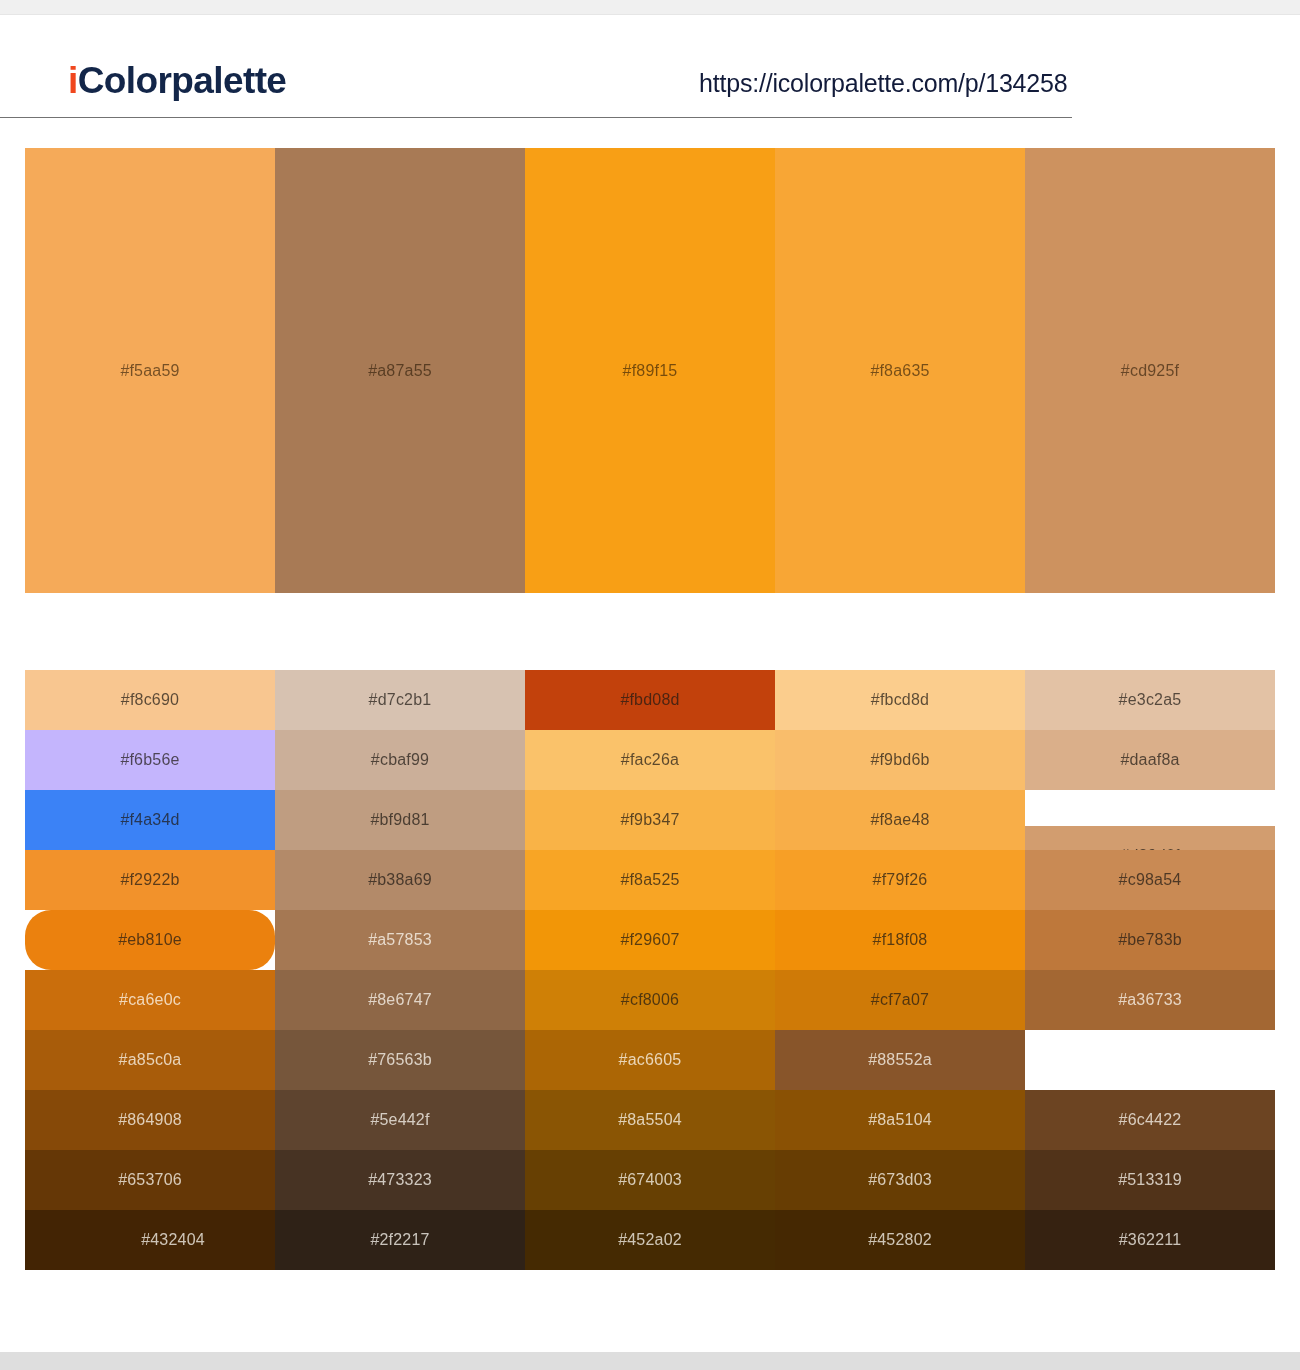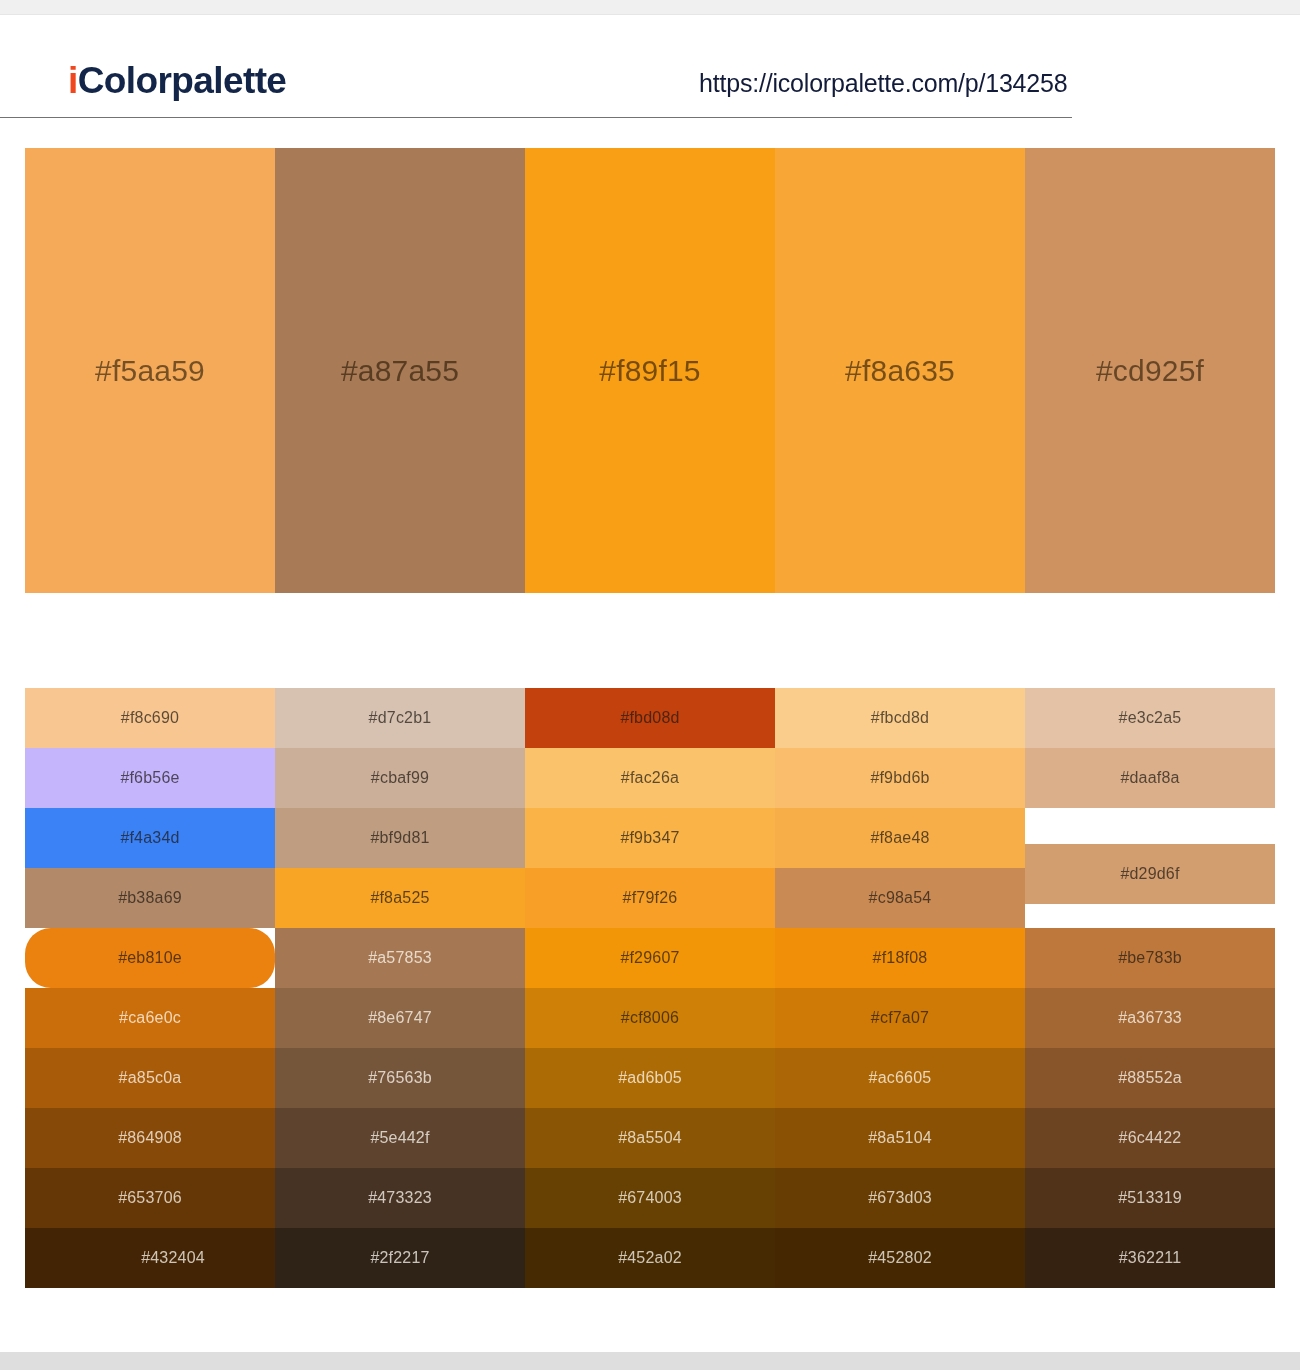--- a/index.html
+++ b/index.html
@@ -48,30 +48,30 @@
     position:absolute; left:25px; top:148px;
     width:1250px; height:445px;
     display:flex;
   }
   .main-swatch{
     width:250px; height:445px;
     display:flex; align-items:center; justify-content:center;
     position:relative;
   }
   .main-swatch-label{
-    font-size:30px;
+    font-size:16px;
     color:rgba(40,25,5,0.62);
     letter-spacing:0.2px;
     white-space:nowrap;
     text-align:center;
   }
 
   
   .shades-grid{
-    position:absolute; left:25px; top:688px;
+    position:absolute; left:25px; top:670px;
     width:1250px; height:600px;
   }
   .shade-row{
     display:flex;
     width:1250px; height:60px;
   }
   .shade-cell{
     width:250px; height:60px;
     display:flex; align-items:center; justify-content:center;
     position:relative;
@@ -167,20 +167,23 @@
         <span class="shade-label">#f9b347</span>
       </div>
       <div class="shade-cell dark-text" style="background: rgb(248, 174, 72);">
         <span class="shade-label">#f8ae48</span>
       </div>
       <div class="shade-cell dark-text" style="background: rgb(210, 157, 111); margin-top: 36px;">
         <span class="shade-label">#d29d6f</span>
       </div>
     </div>
     <div class="shade-row">
+      <div class="shade-cell dark-text" style="background: rgb(242, 146, 43);">
+        <span class="shade-label">#f2922b</span>
+      </div>
       <div class="shade-cell dark-text" style="background: rgb(179, 138, 105);">
         <span class="shade-label">#b38a69</span>
       </div>
       <div class="shade-cell dark-text" style="background: rgb(248, 165, 37);">
         <span class="shade-label">#f8a525</span>
       </div>
       <div class="shade-cell dark-text" style="background: rgb(247, 159, 38);">
         <span class="shade-label">#f79f26</span>
       </div>
       <div class="shade-cell dark-text" style="background: rgb(201, 138, 84);">
@@ -221,23 +224,20 @@
         <span class="shade-label">#a36733</span>
       </div>
     </div>
     <div class="shade-row">
       <div class="shade-cell light-text" style="background: rgb(168, 92, 10);">
         <span class="shade-label">#a85c0a</span>
       </div>
       <div class="shade-cell light-text" style="background: rgb(118, 86, 59);">
         <span class="shade-label">#76563b</span>
       </div>
-      <div class="shade-cell light-text" style="background: rgb(173, 107, 5);">
-        <span class="shade-label">#ad6b05</span>
-      </div>
       <div class="shade-cell light-text" style="background: rgb(172, 102, 5);">
         <span class="shade-label">#ac6605</span>
       </div>
       <div class="shade-cell light-text" style="background: rgb(136, 85, 42);">
         <span class="shade-label">#88552a</span>
       </div>
     </div>
     <div class="shade-row">
       <div class="shade-cell light-text" style="background: rgb(134, 73, 8);">
         <span class="shade-label">#864908</span>

